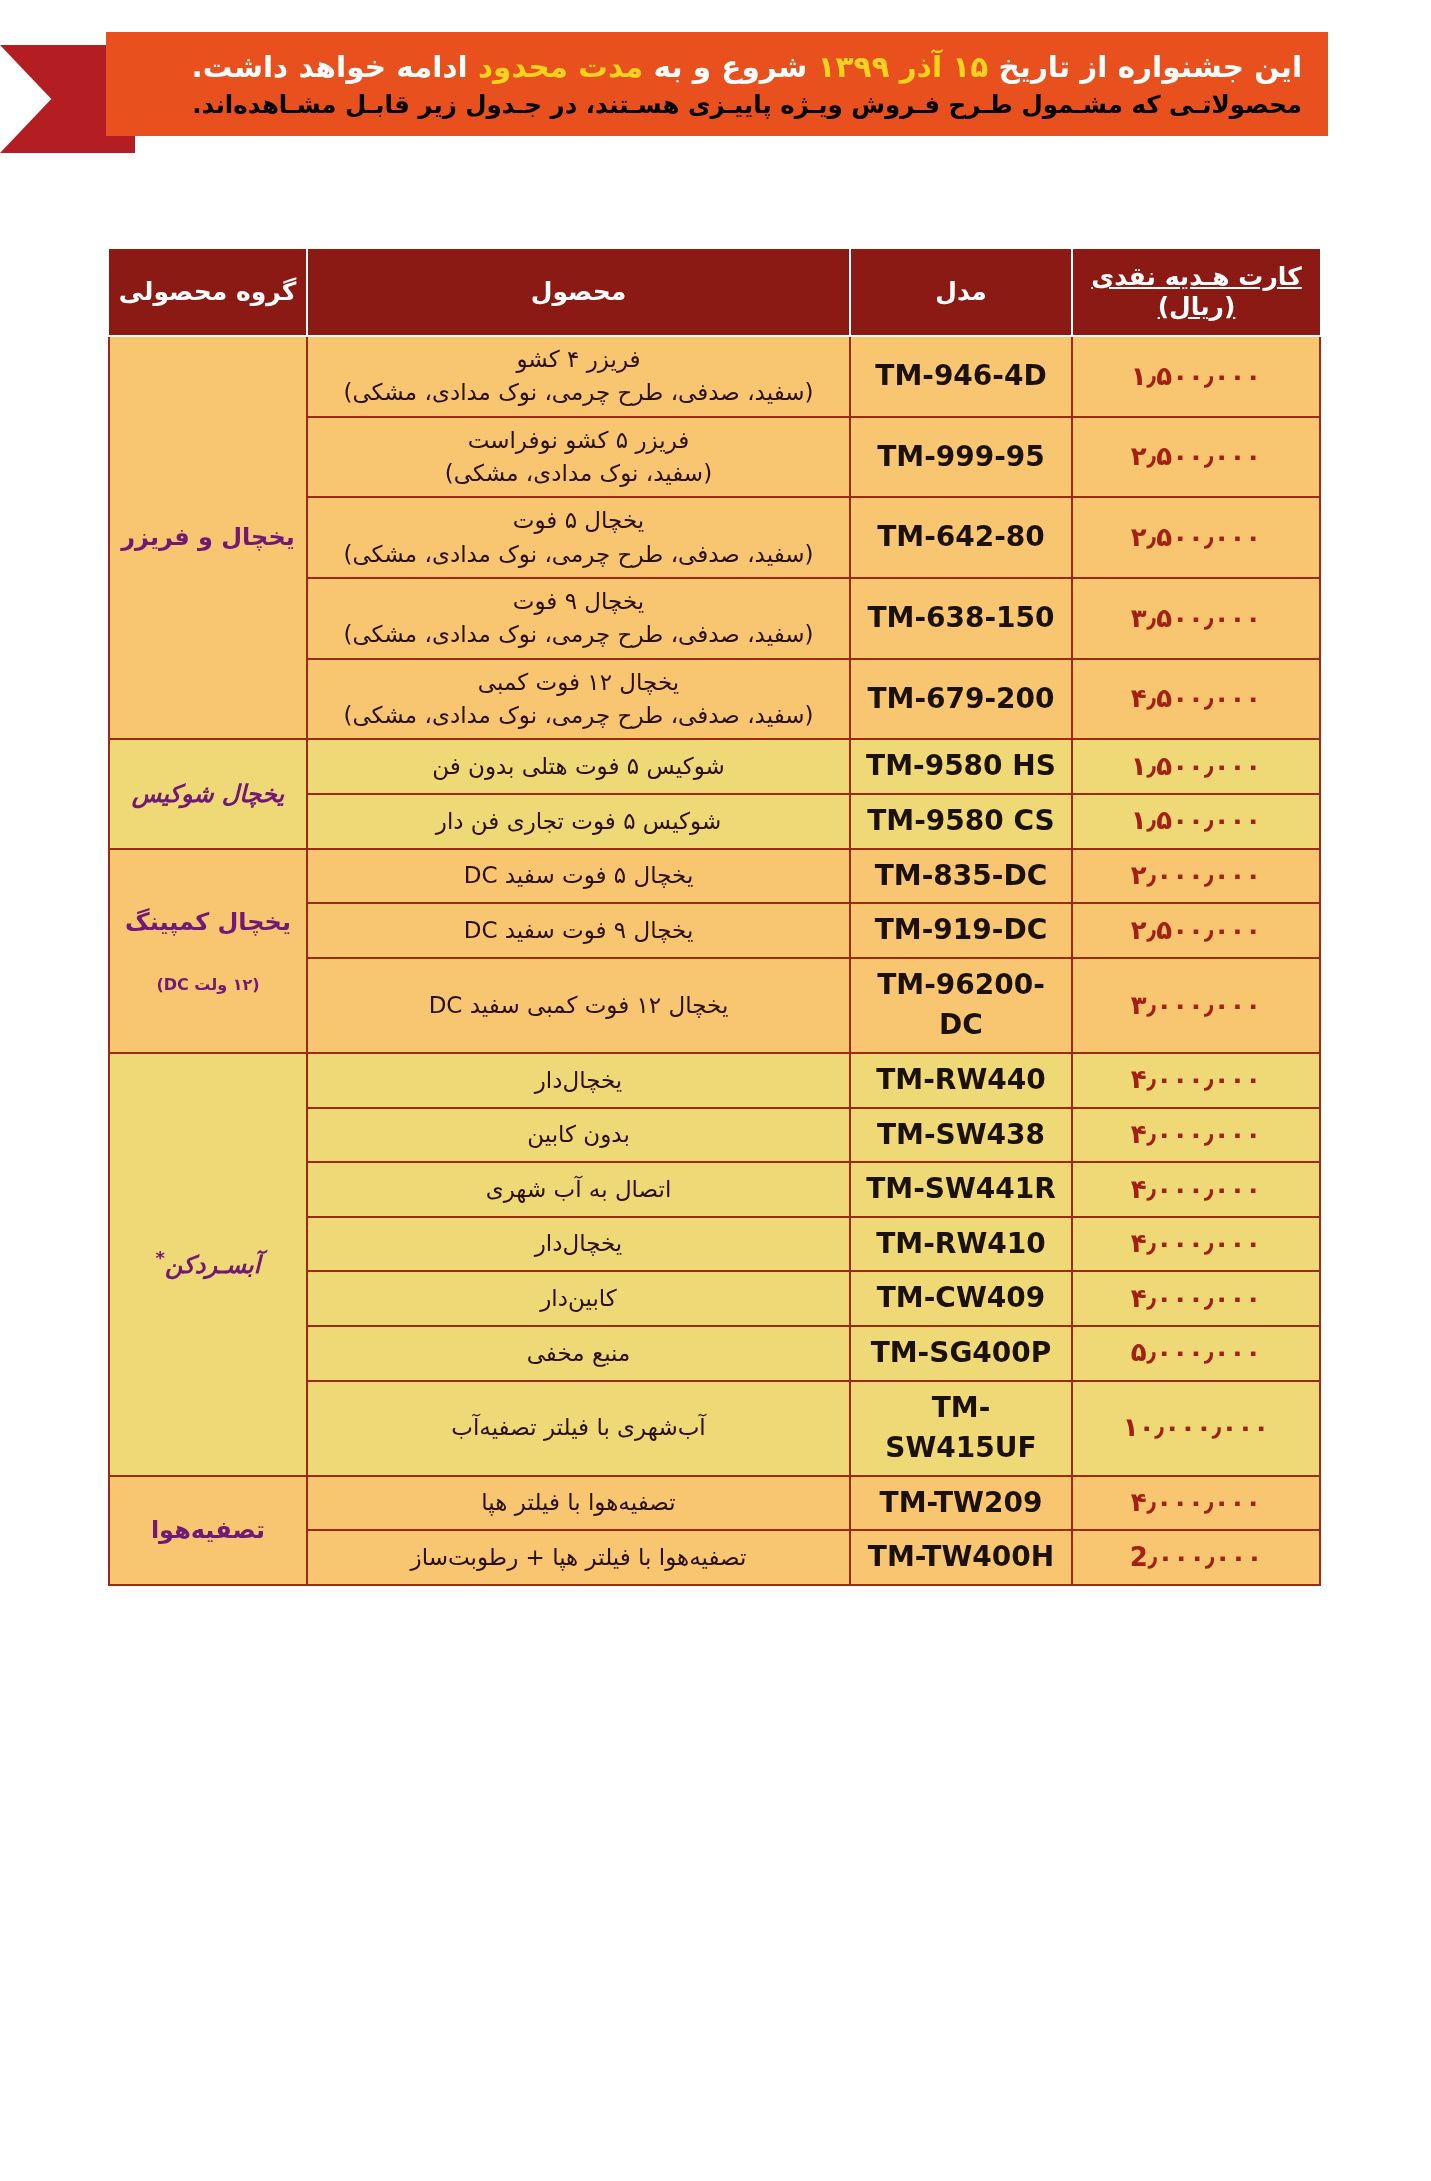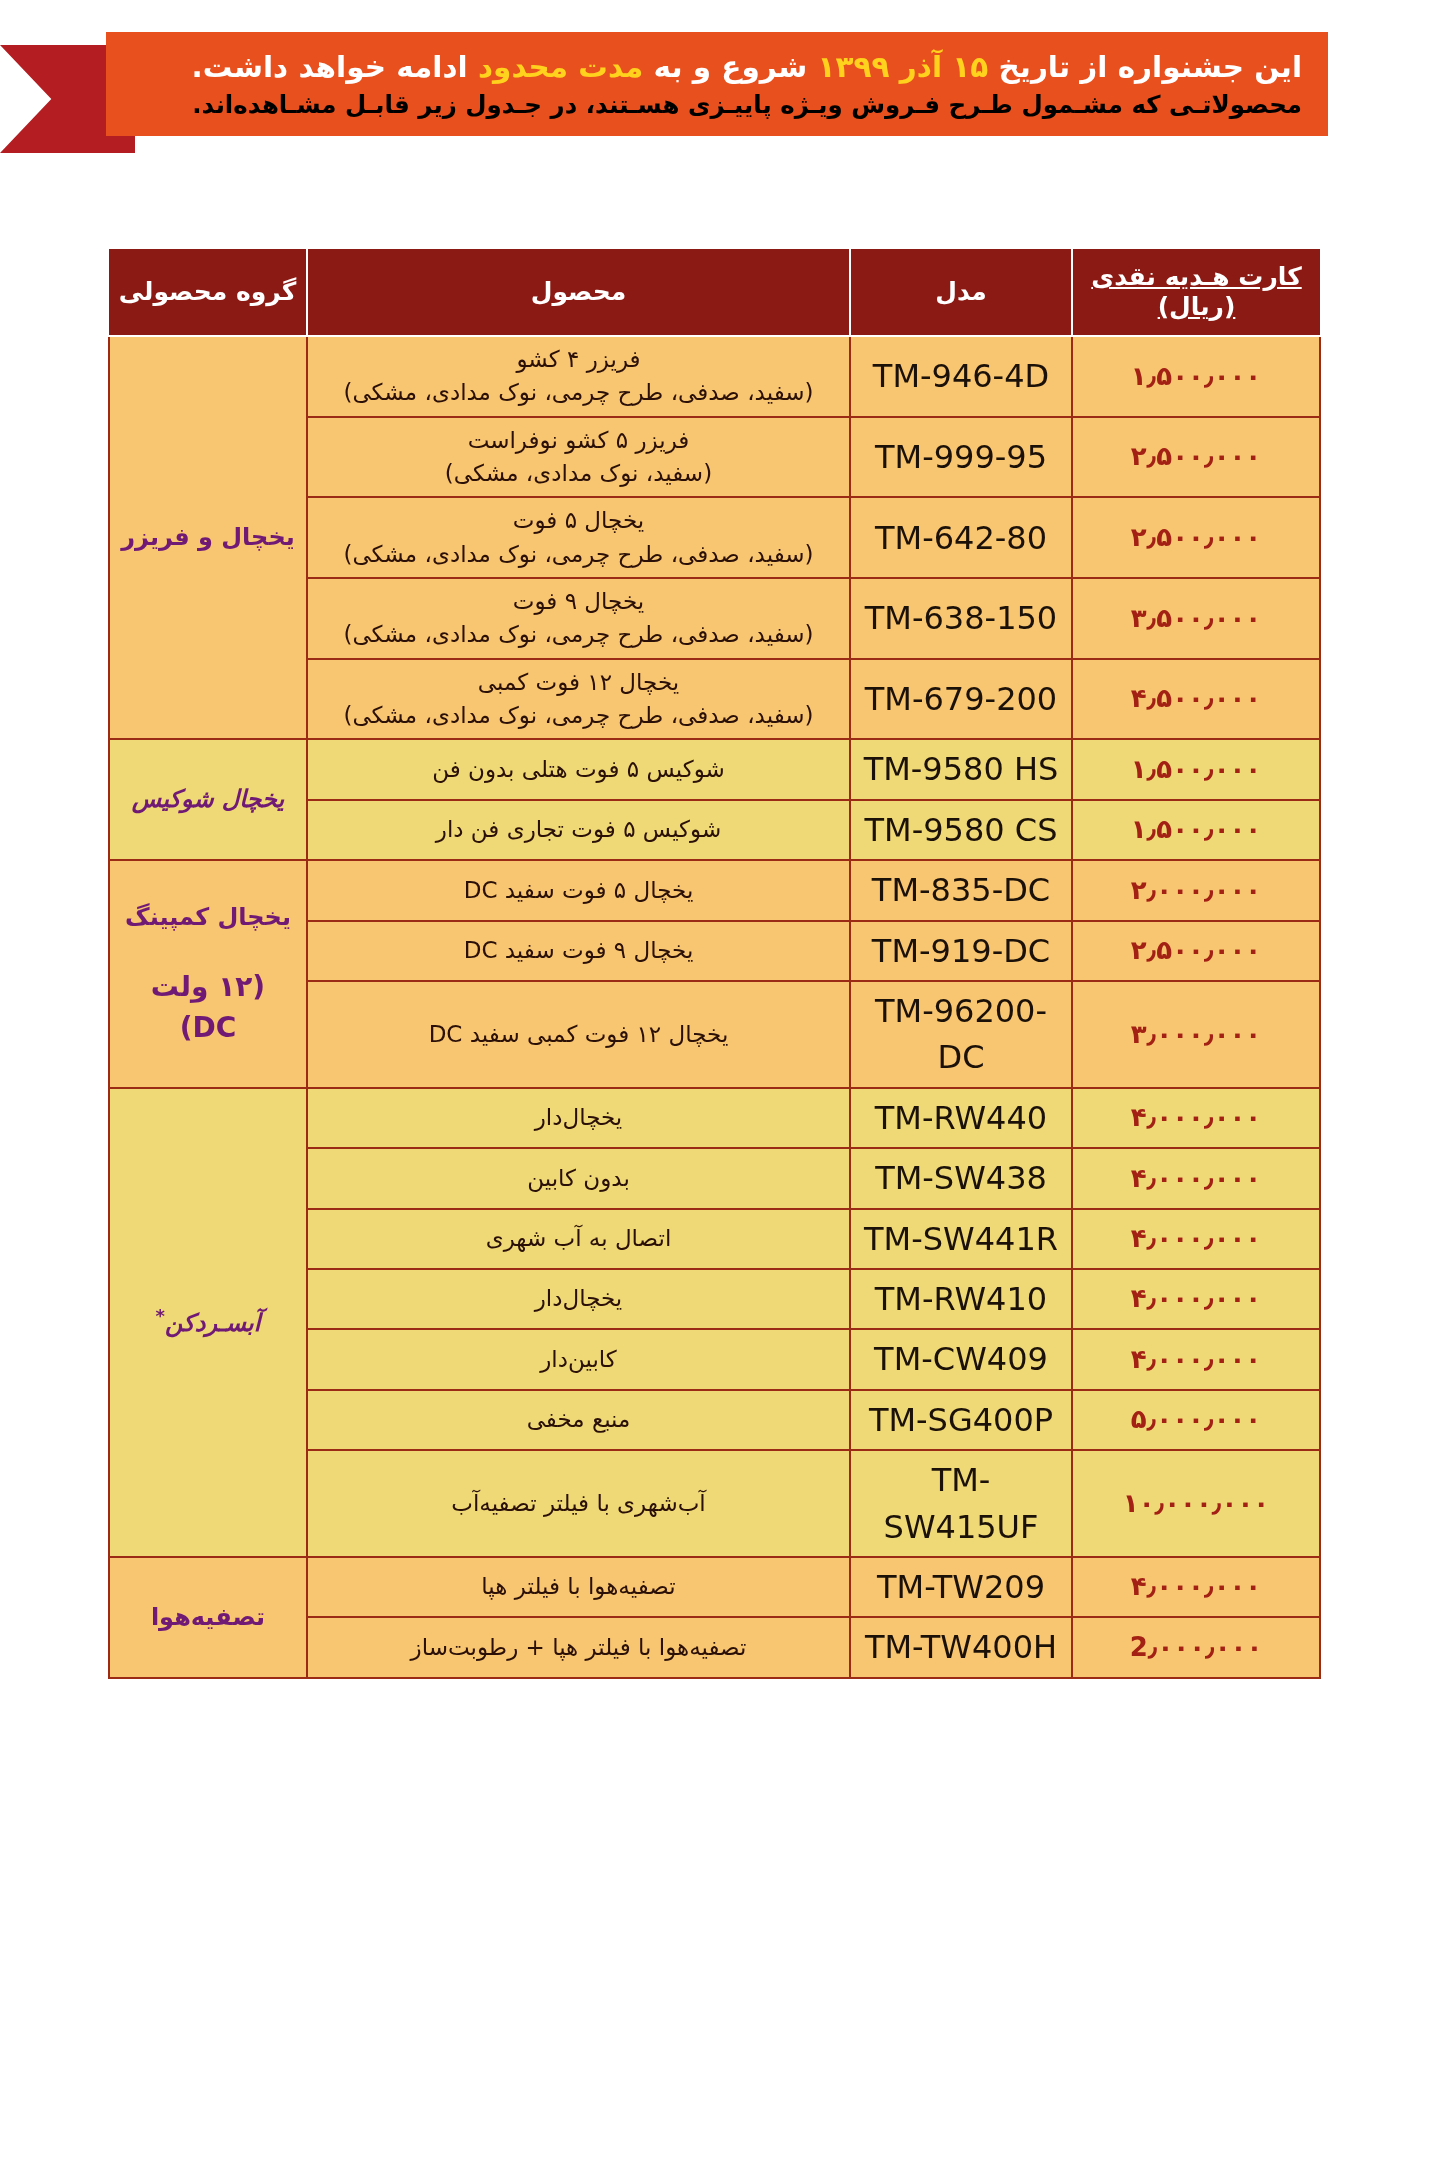--- a/index.html
+++ b/index.html
@@ -108,24 +108,24 @@
   td.group-cell {
     font-size: 24px;
     font-weight: bold;
     color: #701a75;
   }
   td.product-cell {
     font-size: 23px;
     color: #2B1008;
   }
   td.model-cell {
-    font-size: 32px;
+    font-size: 28px;
     color: #1B1108;
     direction: ltr;
-    font-weight: 400;
+    font-weight: 700;
   }
   td.gift-cell {
     font-size: 26px;
     color: #A32014;
     font-weight: bold;
     letter-spacing: 0.5px;
   }
 
   
   tr.tone-orange td { background: #F8C571; }
@@ -210,21 +210,21 @@
         </tr>
         <tr class="tone-yellow">
           <td class="gift-cell">۱٫۵۰۰٫۰۰۰</td>
           <td class="model-cell">TM-9580 CS</td>
           <td class="product-cell">شوکیس ۵ فوت تجاری  فن دار</td>
         </tr>
         <tr class="tone-orange">
           <td class="gift-cell">۲٫۰۰۰٫۰۰۰</td>
           <td class="model-cell">TM-835-DC</td>
           <td class="product-cell">یخچال ۵ فوت سفید DC</td>
-          <td class="group-cell bg-orange" rowspan="3">یخچال کمپینگ<span class="prod-sub" style="font-size: 28px; margin-top: 33px;">(۱۲ ولت DC)</span></td>
+          <td class="group-cell bg-orange" rowspan="3">یخچال کمپینگ<span class="prod-sub" style="font-size: 16px; margin-top: 33px;">(۱۲ ولت DC)</span></td>
         </tr>
         <tr class="tone-orange">
           <td class="gift-cell">۲٫۵۰۰٫۰۰۰</td>
           <td class="model-cell">TM-919-DC</td>
           <td class="product-cell">یخچال ۹ فوت سفید DC</td>
         </tr>
         <tr class="tone-orange">
           <td class="gift-cell">۳٫۰۰۰٫۰۰۰</td>
           <td class="model-cell">TM-96200-DC</td>
           <td class="product-cell">یخچال ۱۲ فوت کمبی سفید DC</td>

